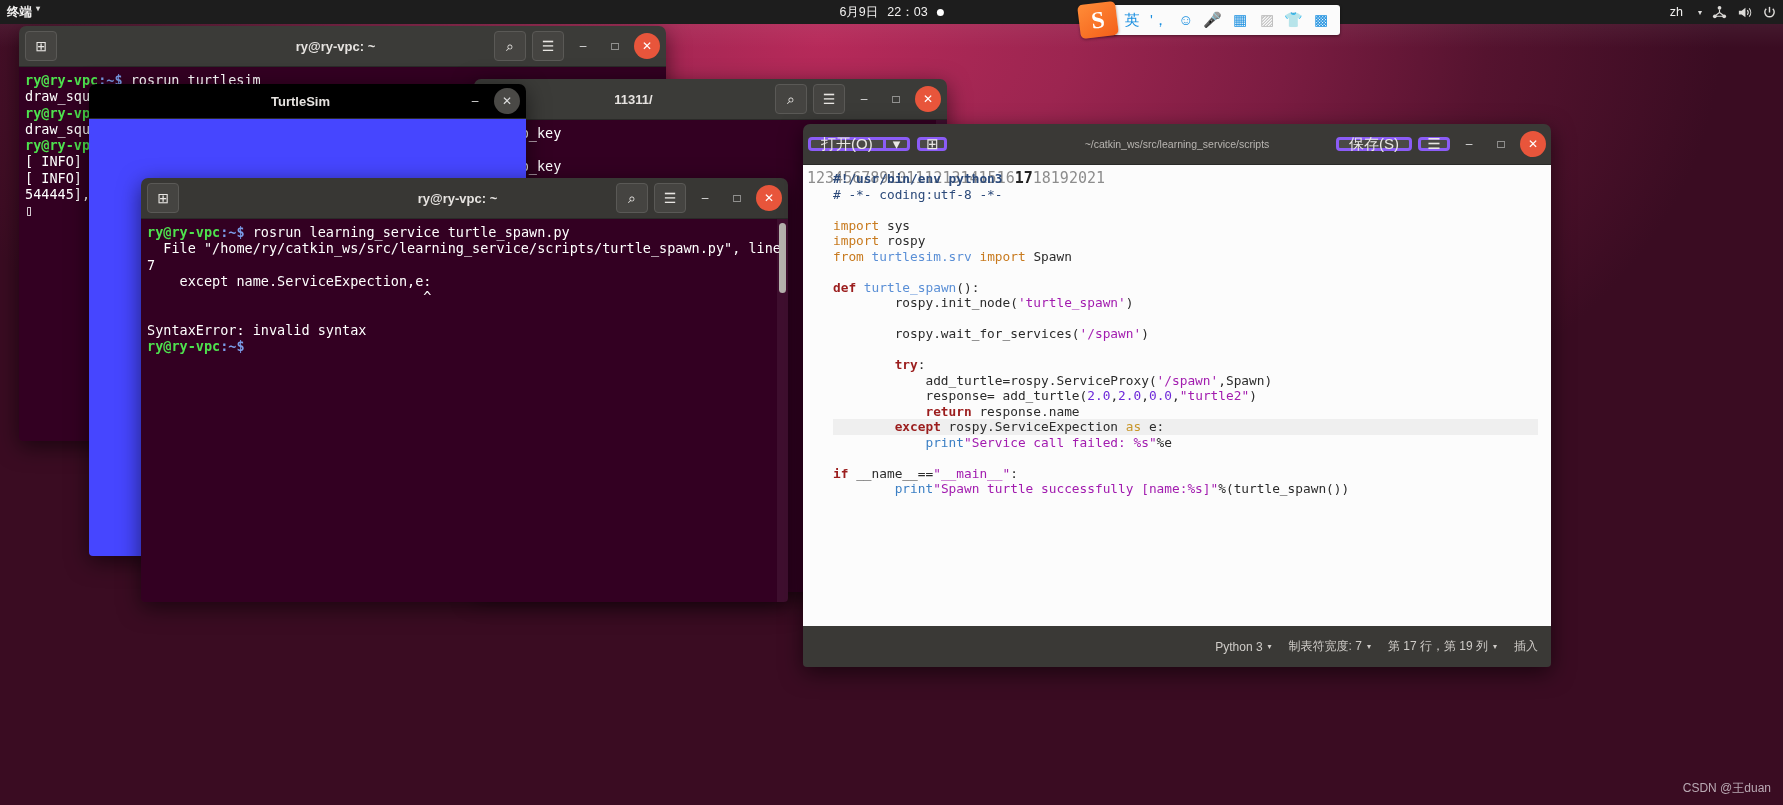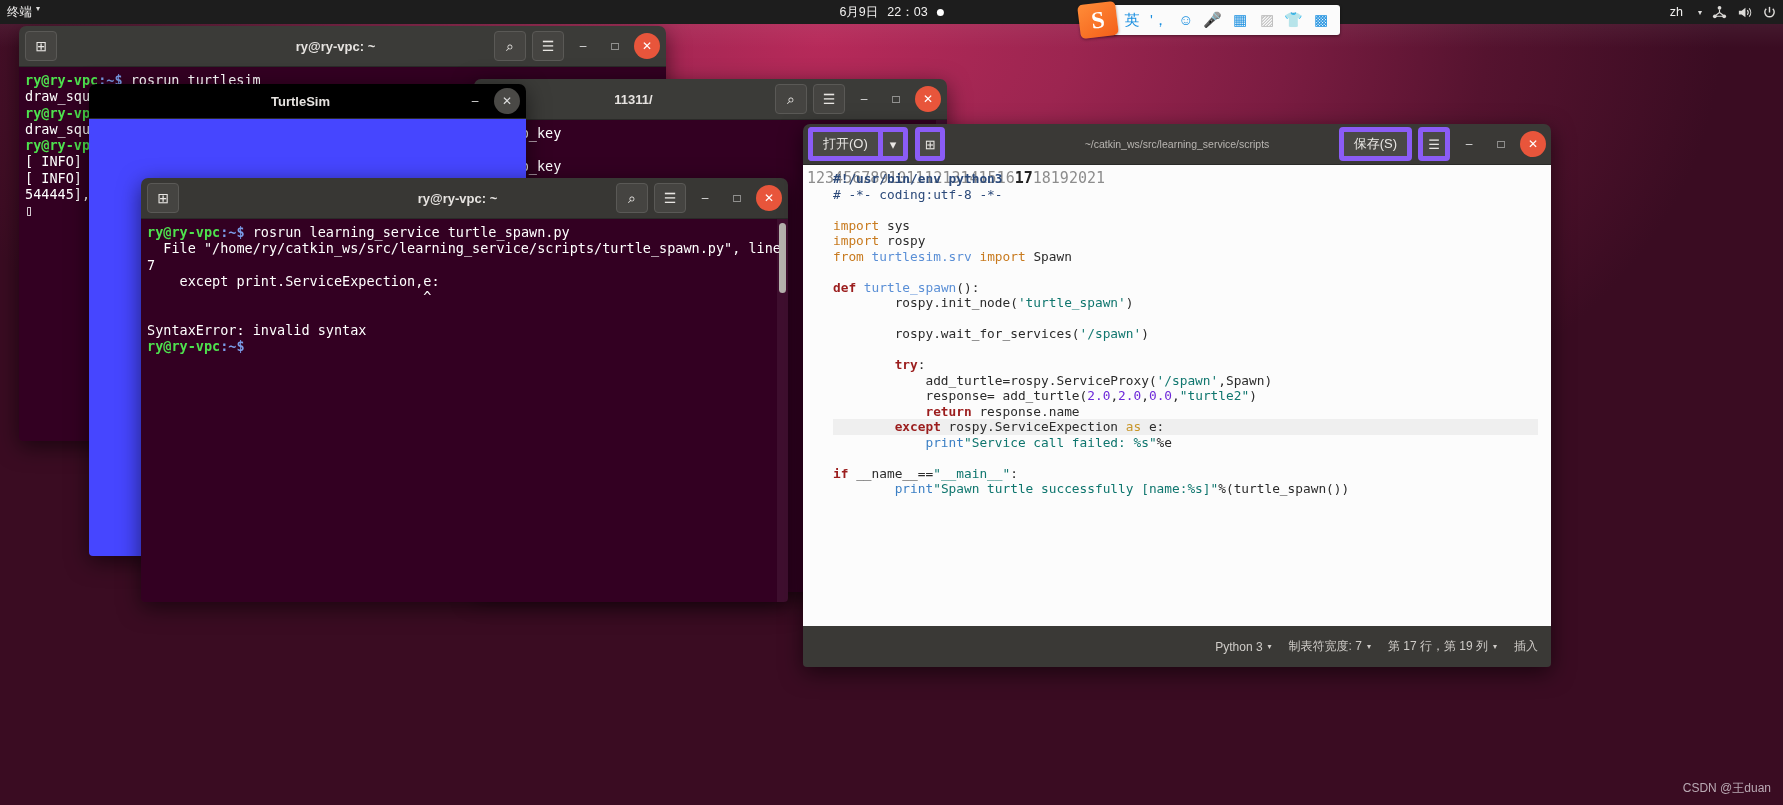--- a/index.html
+++ b/index.html
@@ -23,21 +23,21 @@
     pointer-events:none;
   }
 
   
   #topbar {
     position:absolute; top:0; left:0; right:0; height:24px;
     background:#1d1d1d; color:#f2f1f0;
     font-size:12.5px; display:flex; align-items:center;
     z-index:100;
   }
-  #topbar .appmenu { display:flex; align-items:flex-start; gap:4px; padding-left:7px; font-weight:normal; }
+  #topbar .appmenu { display:flex; align-items:flex-start; gap:4px; padding-left:7px; font-weight:bold; }
   #topbar .caret { font-size:8px; opacity:.9; }
   #topbar .clock { position:absolute; left:50%; transform:translateX(-50%); display:flex; align-items:center; gap:9px; white-space:nowrap;}
   #topbar .dot { width:7px; height:7px; border-radius:50%; background:#fff; display:inline-block; }
   #topbar .tray { position:absolute; right:6px; display:flex; align-items:center; gap:10px; }
   #topbar .tray .lang { font-size:12.5px; display:flex; align-items:center; gap:15px;}
   .tray-ico { width:15px; height:15px; display:block; opacity:.95; }
 
   
   #ime {
     position:absolute; top:2px; left:1079px; height:35px;
@@ -109,22 +109,22 @@
   #turtlesim .titlebar .title { font-size:13px; }
   #turtlesim .canvas { height:437px; background:#4646ff; }
 
   
   #gedit { left:803px; top:124px; width:748px; height:543px; }
   #gedit .titlebar { height:41px; background:#3a3936; padding:0 5px; }
   .gedit-title-wrap { position:absolute; left:0; right:0; text-align:center; pointer-events:none; }
   .gedit-title { font-size:13px; font-weight:bold; color:#fff; line-height:15px; }
   .gedit-sub { font-size:10.5px; color:#b8b5b1; line-height:13px; }
   .g-btn {
-    height:34px; border-radius:4px; border:5px solid #8b5cf6; background:#4a4946;
-    color:#e9e7e4; font-size:13px; display:flex; align-items:center; justify-content:center;
+    height:14px; border-radius:4px; border:3px solid #8b5cf6; background:#4a4946;
+    color:#e9e7e4; font-size:15px; display:flex; align-items:center; justify-content:center;
     padding:0 10px; cursor:pointer;
   }
   .g-btn.split-l { border-radius:4px 0 0 4px; border-right:none; }
   .g-btn.split-r { border-radius:0 4px 4px 0; padding:0 7px; }
   .gedit-main { display:flex; height:461px; background:#fcfcfc; }
   .gutter {
     width:27px; background:#fcfcfc; color:#8d8d8d;
     font-family:"DejaVu Sans Mono","Liberation Mono",monospace; font-size:15px;
     line-height:15.5px; text-align:right; padding:6px 3px 0 4px; user-select:none;
   }
@@ -132,21 +132,21 @@
     flex:1; font-family:"DejaVu Sans Mono","Liberation Mono",monospace;
     font-size:12.8px; line-height:15.5px; padding:6px 0 0 3px;
     color:#2b2b2b; white-space:pre; overflow:hidden; position:relative;
   }
   .code .ln { display:block; height:15.5px; }
   .cur-line { background:#efefef; }
   .gutter .cur { color:#222; font-weight:bold; }
   .k  { color:#9b1d1d; font-weight:bold; }   
   .kw { color:#c87a1e; }                      
   .ty { color:#5a8fd6; }                      
-  .st { color:#0f766e; }                      
+  .st { color:#a21caf; }                      
   .cm { color:#2c4a7a; font-weight:bold; }    
   .nm { color:#6d28d9; }                      
   .fn { color:#3b7fc4; }                      
   .as { color:#c8962a; }                      
   .gedit-status {
     height:41px; background:#3a3936; display:flex; align-items:center;
     justify-content:flex-end; gap:17px; padding-right:13px;
     color:#cfccc8; font-size:12px;
   }
   .gedit-status .item { display:flex; align-items:center; gap:5px; cursor:pointer; }
@@ -272,21 +272,21 @@
       <div class="tb-btn">⌕</div>
       <div class="tb-btn">☰</div>
       <div class="wb flat">–</div>
       <div class="wb flat">□</div>
       <div class="wb close-red">✕</div>
     </div>
   </div>
   <div class="term-body"><span class="prompt-u">ry@ry-vpc</span><span class="prompt-p">:~$ </span><span>rosrun learning_service turtle_spawn.py</span>
 <span>  File "/home/ry/catkin_ws/src/learning_service/scripts/turtle_spawn.py", line 1</span>
 <span>7</span>
-<span>    except print.ServiceExpection,e:</span>
+<span>    except name.ServiceExpection,e:</span>
 <span>                                  ^</span>
 
 <span>SyntaxError: invalid syntax</span>
 <span class="prompt-u">ry@ry-vpc</span><span class="prompt-p">:~$</span><div class="scrollbar"><i style="top:4px;height:70px"></i></div></div>
 </div>
 
 <div class="win" id="gedit">
   <div class="titlebar">
     <div style="display:flex;align-items:center;gap:0;z-index:2">
       <div class="g-btn split-l">打开(O)</div>

